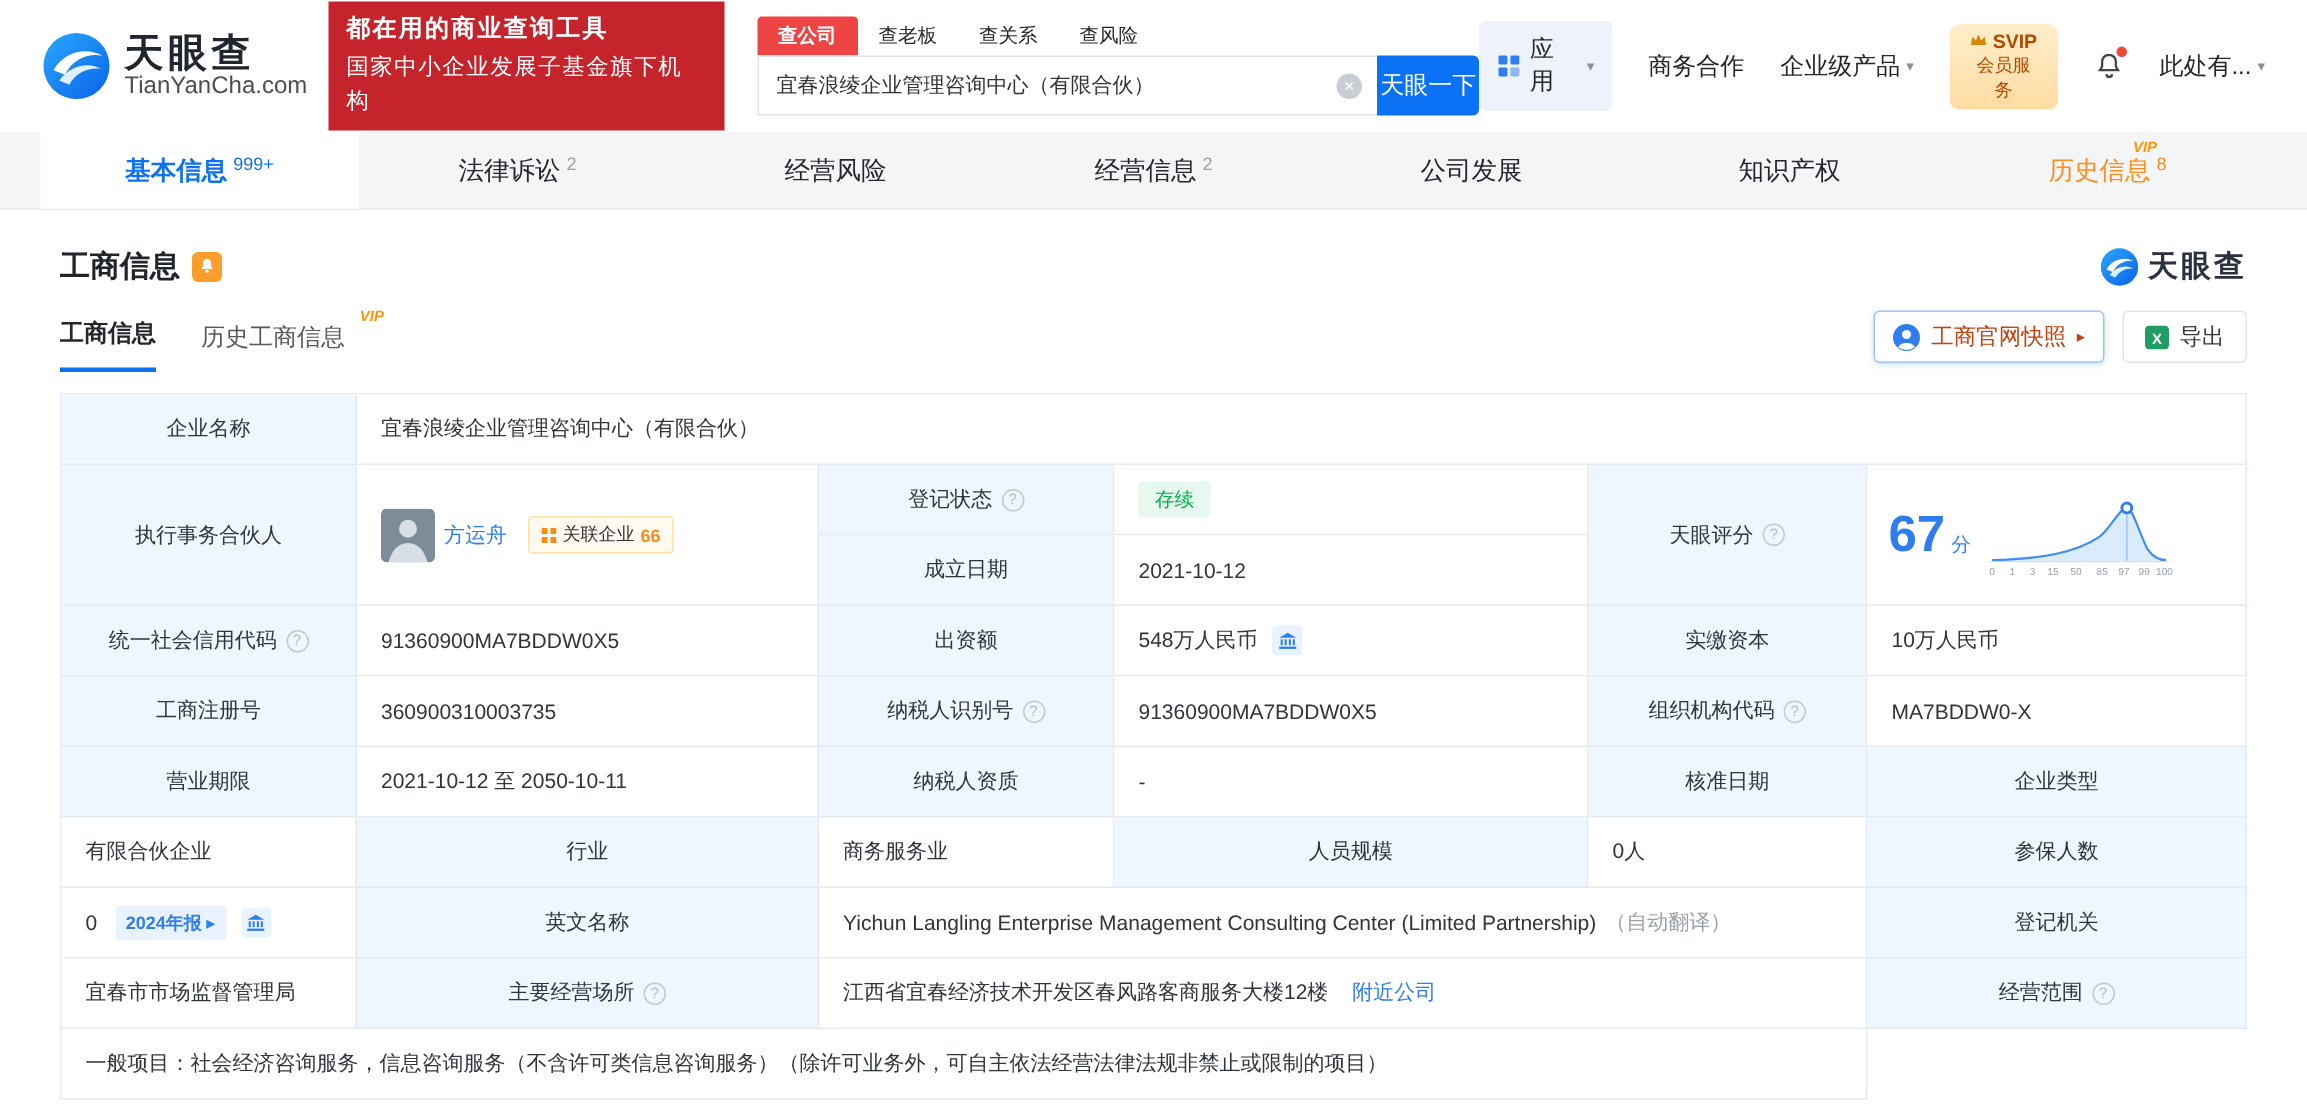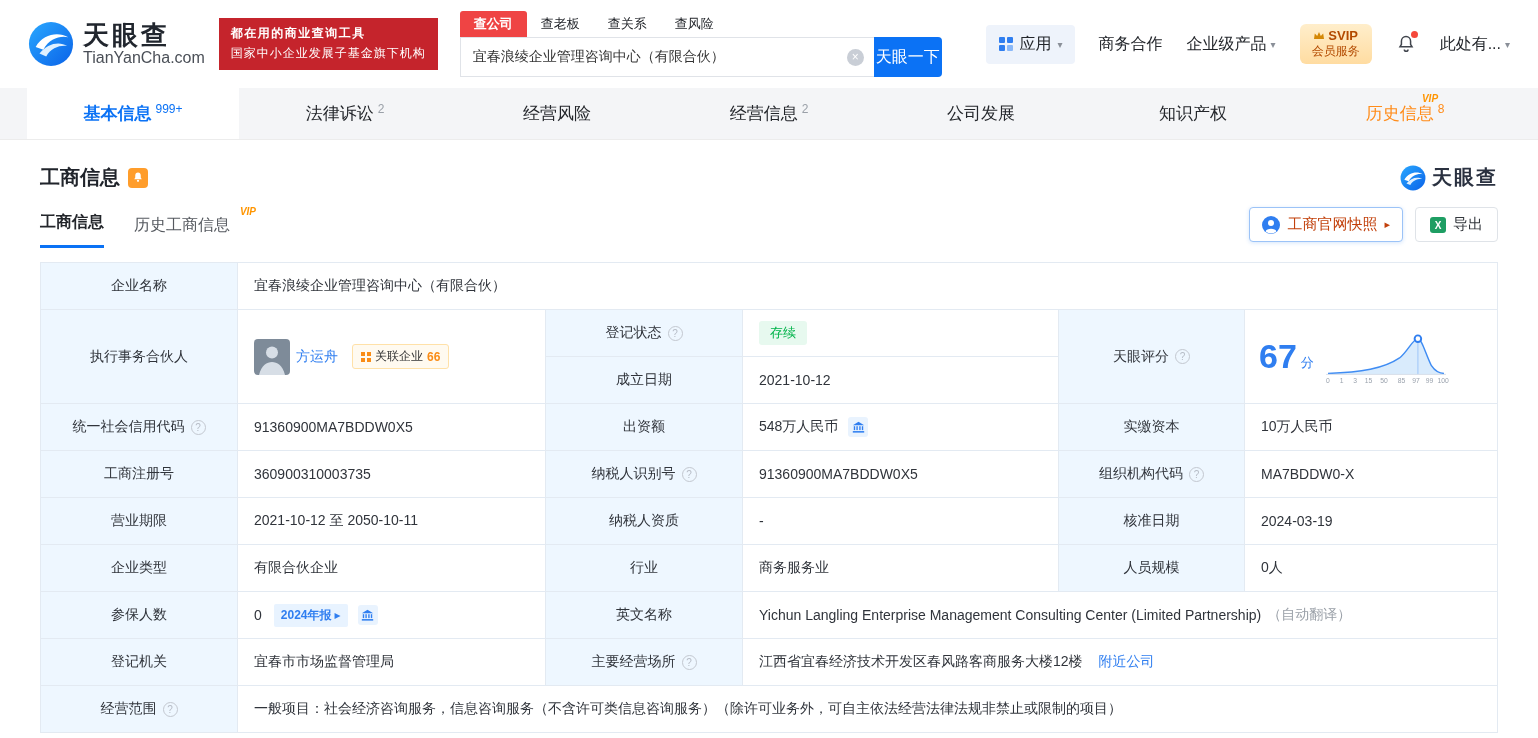--- a/index.html
+++ b/index.html
@@ -6,22 +6,22 @@
   body {
     width:1538px; height:738px; overflow:hidden; background:#fff;
     font-family:"Liberation Sans","DejaVu Sans",sans-serif; color:#30343b;
   }
   
   .topbar { height:88px; display:flex; align-items:center; padding:0 28px; background:#fff; }
   .logo { display:flex; align-items:center; gap:9px; cursor:pointer; }
   .logo-cn { font-size:26px; font-weight:bold; color:#21262e; letter-spacing:3px; line-height:1.1;}
   .logo-en { font-size:16px; color:#4a4f57; }
   .promo { background:#c5242c; color:#fff; padding:7px 12px; margin-left:14px; line-height:1.55; }
-  .promo-1 { font-size:12px; font-weight:bold; letter-spacing:1.5px;font-family:Liberation Mono, monospace; }
-  .promo-2 { font-size:12px; letter-spacing:1px; }
+  .promo-1 { font-size:16px; font-weight:bold; letter-spacing:1.5px; }
+  .promo-2 { font-size:15px; letter-spacing:1px; }
   .search-area { margin-left:22px; width:482px; }
   .search-tabs { display:flex; align-items:flex-end; }
   .stab { font-size:13px; padding:4px 14px; color:#23262b; cursor:pointer; }
   .stab.active { background:#ef4444; color:#fff; border-radius:3px 3px 0 0; font-weight:bold; }
   .search-row { display:flex; }
   .search-input-wrap { position:relative; flex:1; height:40px; border:1px solid #e0e3e8; border-right:none; display:flex; align-items:center; background:#fff;}
   .search-input { border:none; outline:none; width:100%; padding:0 36px 0 12px; font-size:14px; color:#333; background:transparent;}
   .clear-icon { position:absolute; right:10px; width:17px; height:17px; border-radius:50%; background:#c9ced6; color:#fff; font-size:12px; line-height:17px; text-align:center; cursor:pointer; }
   .search-btn { width:68px; height:40px; background:#0b72f5; color:#fff; font-size:16px; border:none; border-radius:0 4px 4px 0; cursor:pointer; }
   .top-right { margin-left:auto; display:flex; align-items:center; gap:24px; }
@@ -370,23 +370,20 @@
   </div>
   <div class="cell lbl">
     <span>纳税人资质</span>
   </div>
   <div class="cell">
     <span>-</span>
   </div>
   <div class="cell lbl">
     <span>核准日期</span>
   </div>
-  <div class="cell">
-    <span>2024-03-19</span>
-  </div>
 
   <div class="cell lbl">
     <span>企业类型</span>
   </div>
   <div class="cell">
     <span>有限合伙企业</span>
   </div>
   <div class="cell lbl">
     <span>行业</span>
   </div>

